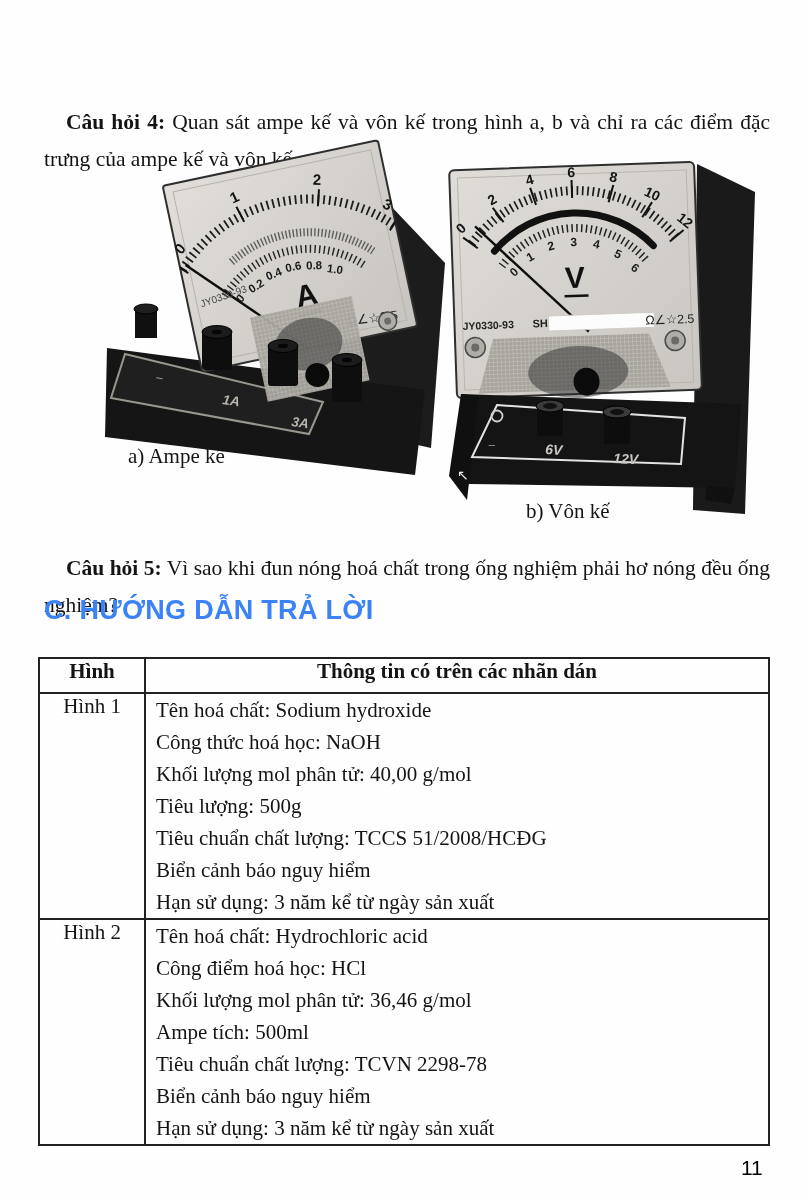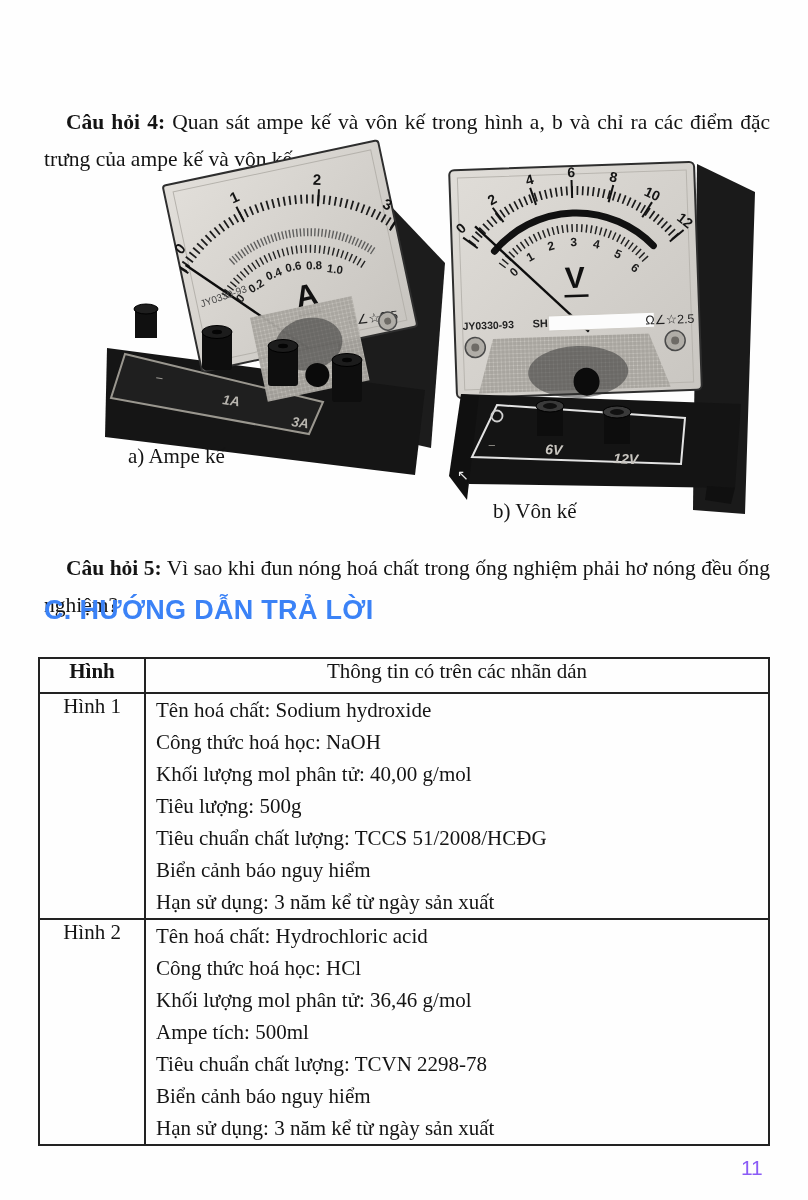--- a/index.html
+++ b/index.html
@@ -21,27 +21,27 @@
     letter-spacing:0.3px;color:#3b82f6;white-space:nowrap;
   }
   table.info{
     position:absolute;left:38px;top:657px;width:732px;
     border-collapse:collapse;table-layout:fixed;
   }
   table.info th, table.info td{
     border:2px solid #222;font-size:21px;vertical-align:top;padding:0;
   }
   th.col-fig{width:104px;height:33px;font-weight:bold;text-align:center;padding-left:26px;}
-  th.col-info{font-weight:normal;text-align:center;padding-right:104px;}
+  th.col-info{font-weight:bold;text-align:center;padding-right:104px;}
   td.cell-fig{text-align:center;padding-top:3px;font-size:21px;margin-top:40px;}
   td.cell-info .tline{height:32px;line-height:32px;padding-left:10px;white-space:nowrap;overflow:hidden;}
   td.cell-info{padding-top:1px;padding-bottom:1px;}
   .page-number{
     position:absolute;left:741px;top:1156px;
-    font-family:"Liberation Sans", sans-serif;font-size:21px;color:#8b5cf6;
+    font-family:"Liberation Sans", sans-serif;font-size:21px;color:#000000;
   }
   .meter-svg{position:absolute;}
   svg text{font-family:"Liberation Sans", sans-serif;}
 </style>
 </head>
 <body>
 
 <div class="page">
 
   <p class="para" style="top:82px;"><b>Câu hỏi 4:</b><span> Quan sát ampe kế và vôn kế trong hình a, b và chỉ ra các điểm đặc trưng của ampe kế và vôn kế.</span></p>
@@ -251,21 +251,21 @@
       <ellipse cx="172" cy="254" rx="14" ry="6" fill="#3a3a3a" stroke="#000"></ellipse>
       <ellipse cx="172" cy="254" rx="7" ry="3" fill="#111"></ellipse>
     </g>
 
     <text transform="translate(100,296) rotate(3)" font-size="14" font-weight="bold" font-style="italic" fill="#c9c6c0">6V</text>
     <text transform="translate(168,305) rotate(3)" font-size="14" font-weight="bold" font-style="italic" fill="#c9c6c0">12V</text>
 
     <text x="12" y="322" font-size="14" fill="#e8e8e8">↖</text>
   </svg>
 
-  <div class="caption" style="left:493px;top:499px;">b) Vôn kế</div>
+  <div class="caption" style="left:526px;top:499px;">b) Vôn kế</div>
 
   <p class="para" style="top:528px;"><b>Câu hỏi 5:</b><span> Vì sao khi đun nóng hoá chất trong ống nghiệm phải hơ nóng đều ống nghiệm?</span></p>
 
   <div class="section-heading">C. HƯỚNG DẪN TRẢ LỜI</div>
 
 
   <table class="info">
     <thead>
       <tr>
         <th class="col-fig">Hình</th>
@@ -282,21 +282,21 @@
           <div class="tline">Tiêu lượng: 500g</div>
           <div class="tline">Tiêu chuẩn chất lượng: TCCS 51/2008/HCĐG</div>
           <div class="tline">Biển cảnh báo nguy hiểm</div>
           <div class="tline">Hạn sử dụng: 3 năm kể từ ngày sản xuất</div>
         </td>
       </tr>
       <tr>
         <td class="cell-fig">Hình 2</td>
         <td class="cell-info">
           <div class="tline">Tên hoá chất: Hydrochloric acid</div>
-          <div class="tline">Công thức hoá học: HCl</div>
+          <div class="tline">Công điểm hoá học: HCl</div>
           <div class="tline">Khối lượng mol phân tử: 36,46 g/mol</div>
           <div class="tline">Ampe tích: 500ml</div>
           <div class="tline">Tiêu chuẩn chất lượng: TCVN 2298-78</div>
           <div class="tline">Biển cảnh báo nguy hiểm</div>
           <div class="tline">Hạn sử dụng: 3 năm kể từ ngày sản xuất</div>
         </td>
       </tr>
     </tbody>
   </table>
 

